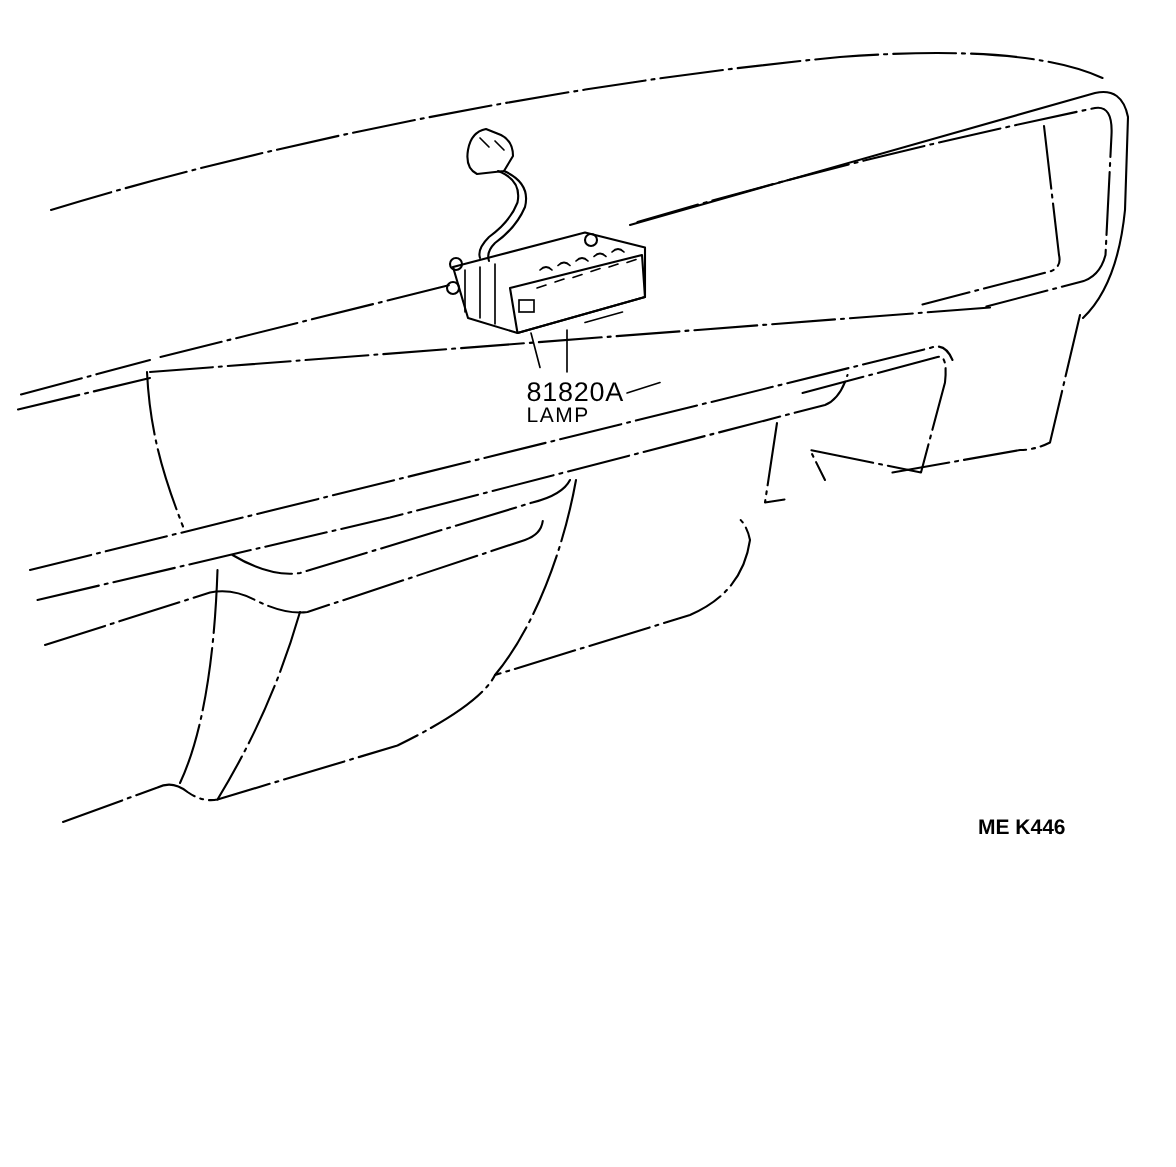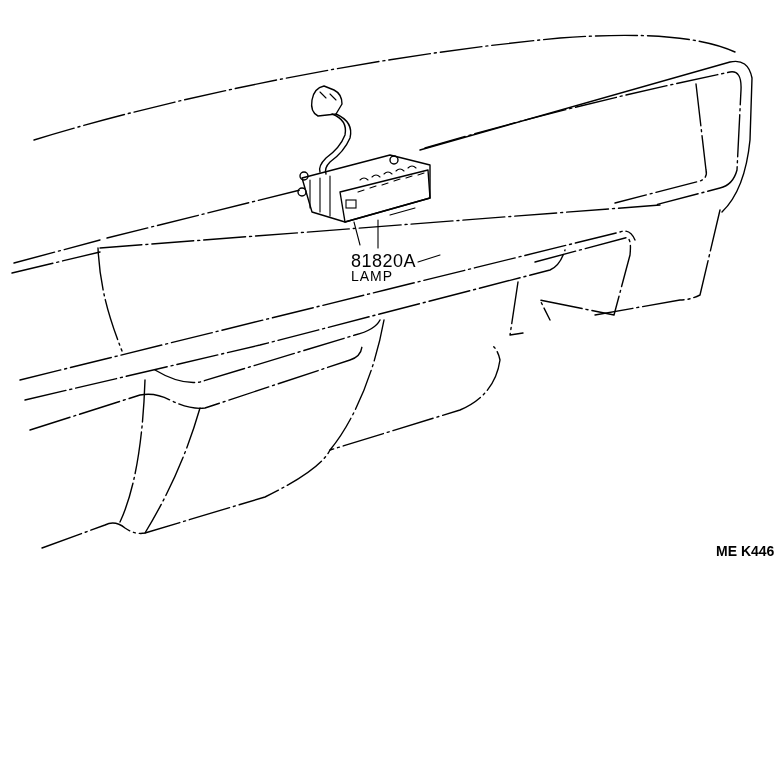--- a/index.html
+++ b/index.html
@@ -7,21 +7,21 @@
     #diagram { position: absolute; left: 0; top: 0; width: 784px; height: 778px; }
     .ln { fill: none; stroke: #000; stroke-width: 1.4; stroke-linecap: round; stroke-linejoin: round; }
     .ln-thin { fill: none; stroke: #000; stroke-width: 1.1; stroke-linecap: round; }
     .dash { stroke-dasharray: 42 4 2 4; }
     .label {
       position: absolute; color: #000; white-space: nowrap;
       font-family: "Liberation Sans", sans-serif;
     }
     .part-num { left: 351px; top: 251px; font-size: 18px; letter-spacing: 0.5px; text-align: center; }
     .part-name { left: 351px; top: 268px; font-size: 14px; letter-spacing: 1px; }
-    .code { left: 716px; top: 543px; font-size: 14px; font-weight: bold; }
+    .code { left: 652px; top: 543px; font-size: 14px; font-weight: bold; }
   </style>
 </head>
 <body>
 
 <svg id="diagram" viewBox="0 0 784 778" xmlns="http://www.w3.org/2000/svg">
 
   <path class="ln dash" d="M34,140 C180,95 380,55 560,38 C640,32 700,36 735,52"></path>
 
   <path class="ln" d="M420,150 L730,62 Q748,58 752,78 L750,140 Q745,190 722,212"></path>
   <path class="ln dash" d="M425,148 C520,120 620,95 730,72 Q742,70 741,90 L737,170 Q733,185 720,188 L655,205"></path>

